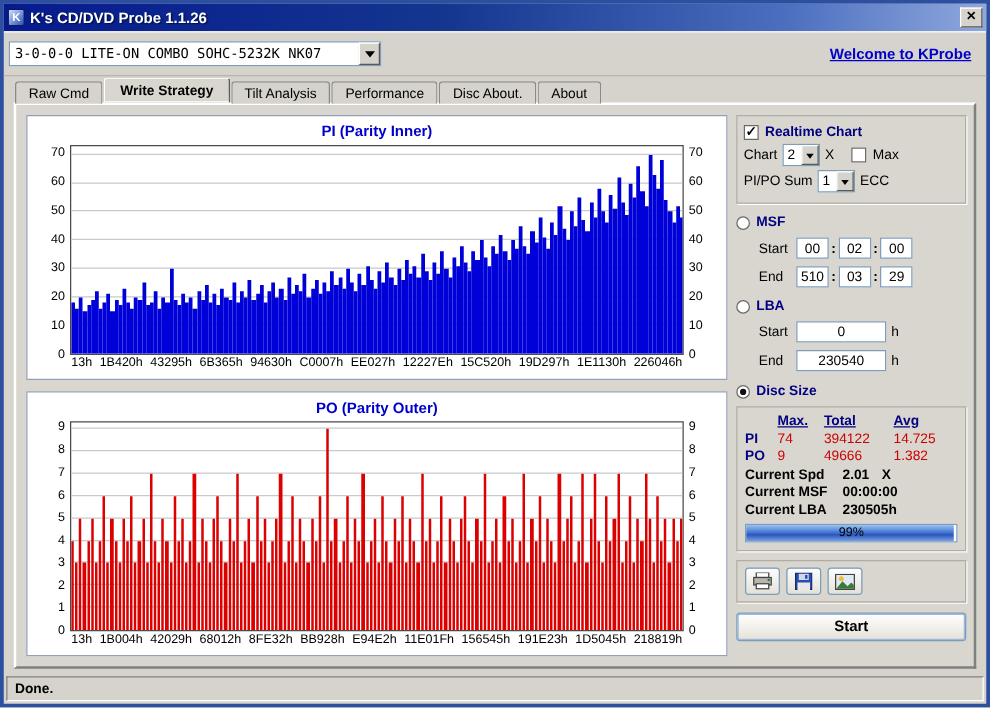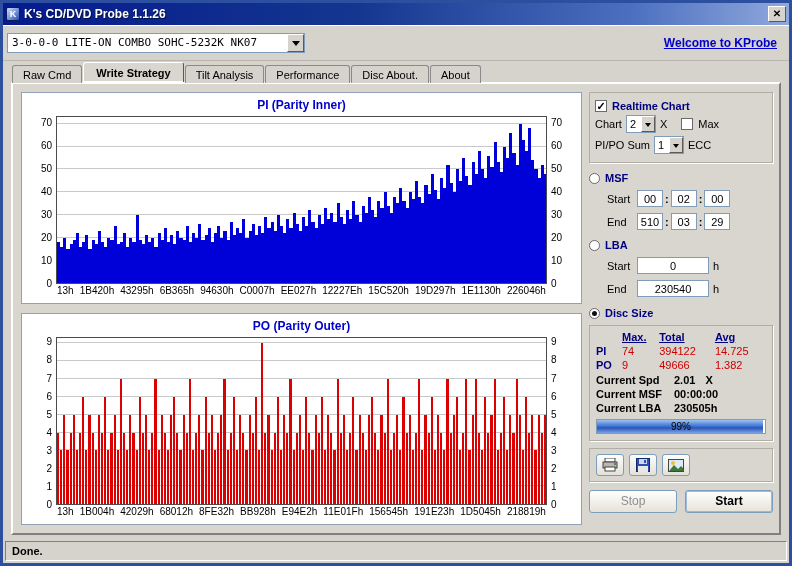--- a/index.html
+++ b/index.html
@@ -726,21 +726,20 @@
         <div class="tool-btn">
           <svg width="16" height="13" viewBox="0 0 16 13">
             <rect x="0.5" y="0.5" width="15" height="12" fill="#dfe9f8" stroke="#444"></rect>
             <circle cx="5" cy="4" r="2" fill="#f0c030"></circle>
             <path d="M1 12 L6 6 L10 10 L13 7 L15 9 L15 12 Z" fill="#3a7a3a"></path>
           </svg>
         </div>
       </div>
 
       <div class="actions">
-        <div class="action-btn disabled">Stop</div>
         <div class="action-btn primary">Start</div>
       </div>
 
     </div>
   </div>
 
   <div class="statusbar">
     <span>Done.</span>
   </div>
 

